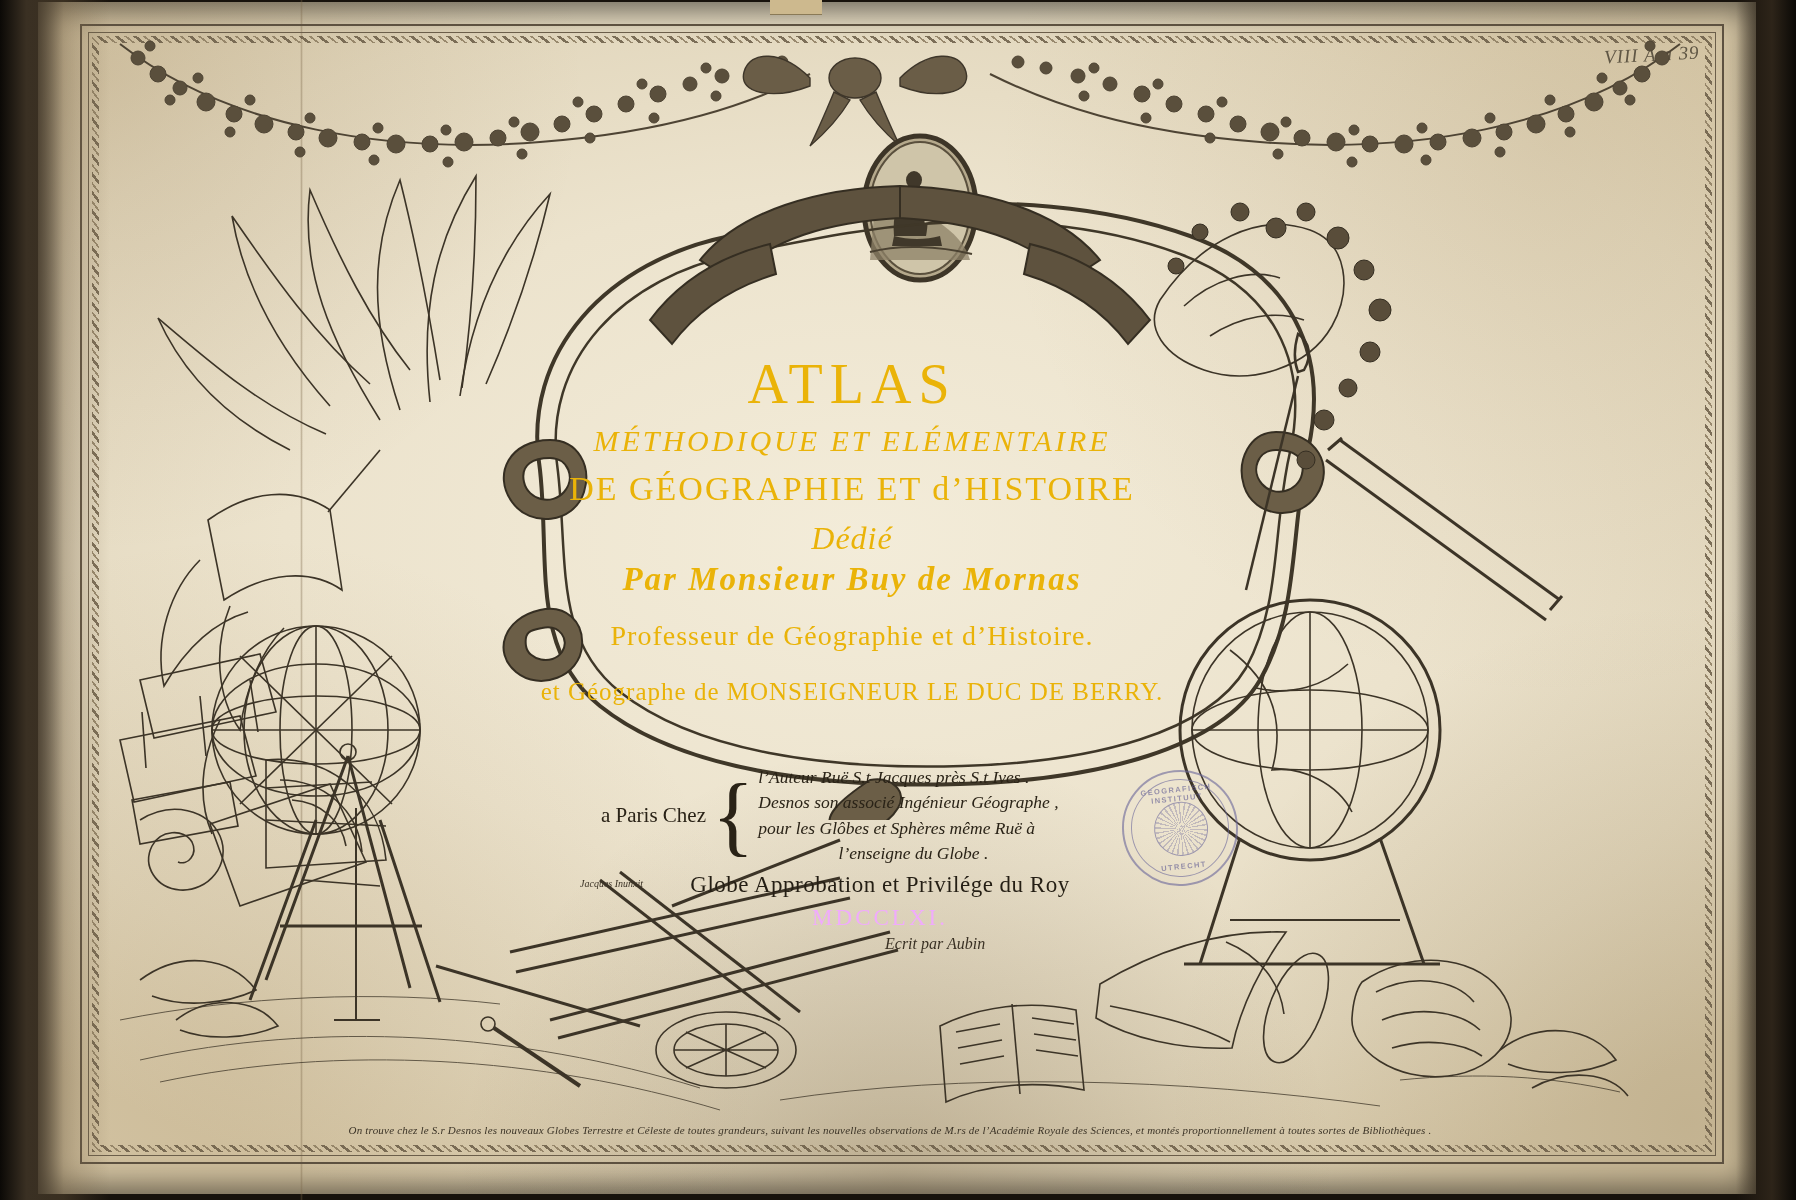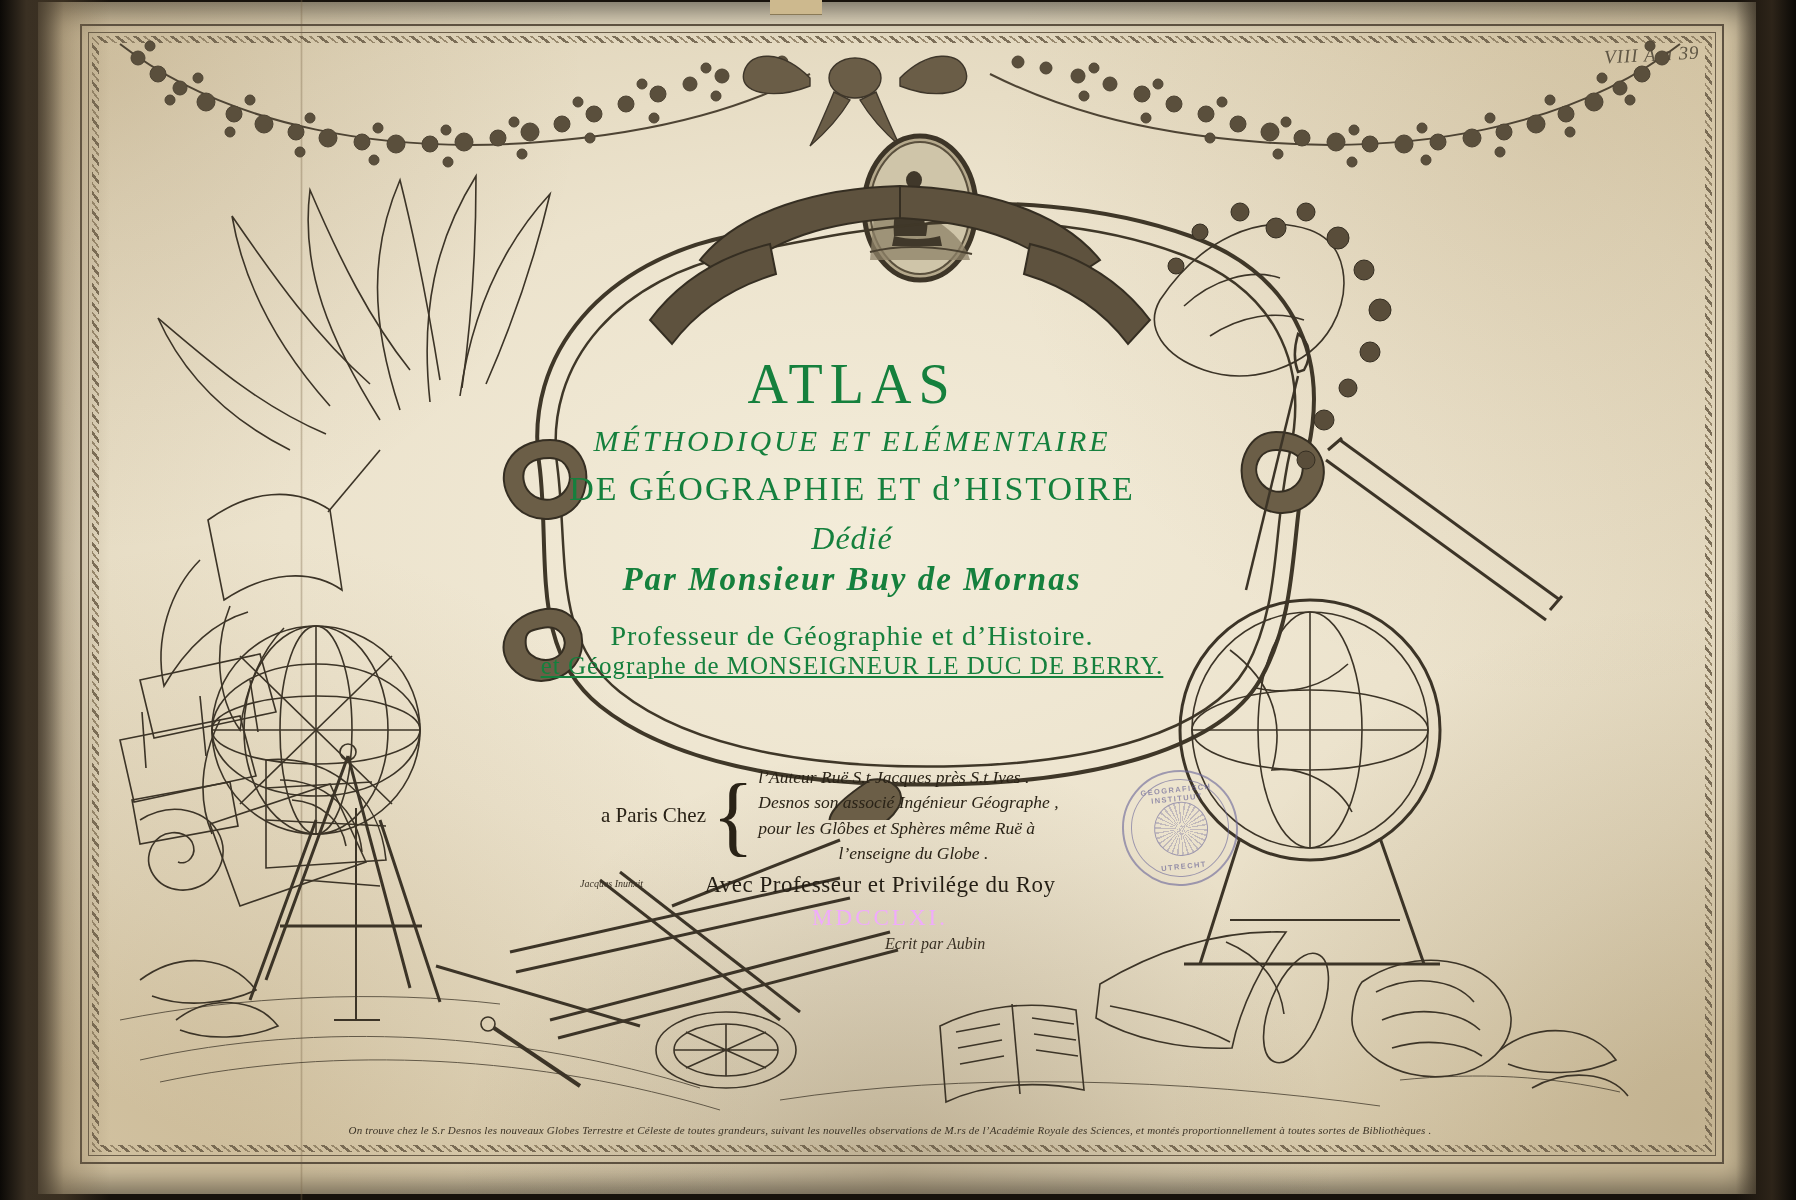--- a/index.html
+++ b/index.html
@@ -110,21 +110,21 @@
     width: 1000px; height: 680px;
     pointer-events: none;
   }
 
   
   .titleblock {
     position: absolute;
     left: 452px; top: 355px;
     width: 800px;
     text-align: center;
-    color: #15803d;
+    color: #eab308;
   }
   .t-atlas {
     font-family: "Liberation Serif", serif;
     font-size: 56px;
     letter-spacing: 7px;
     line-height: 1.05;
   }
   .t-line2 {
     font-family: "Liberation Serif", serif;
     font-style: italic;
@@ -161,23 +161,22 @@
   }
   .t-prof {
     font-family: "Liberation Serif", serif;
     font-size: 28px;
     margin-top: 22px;
     letter-spacing: 1px;
   }
   .t-geo {
     font-family: "Liberation Serif", serif;
     font-size: 25px;
-    margin-top: 0;
+    margin-top: 26px;
     letter-spacing: 1px;
-    text-decoration: underline;
   }
 
   
   .imprint {
     position: absolute;
     left: 566px; top: 765px;
     width: 560px;
     display: flex;
     align-items: center;
     color: #2a2317;
@@ -661,21 +660,21 @@
     <div class="imprint-lines">
       <div>l’Auteur Ruë S.t Jacques près S.t Ives .</div>
       <div>Desnos son associé Ingénieur Géographe ,</div>
       <div>pour les Glôbes et Sphères même Ruë à</div>
       <div>l’enseigne du Globe .</div>
     </div>
   </div>
 
   <div class="engraver-left">Jacques
 Inunxit</div>
-  <div class="approb">Avec Professeur et Privilége du Roy</div>
+  <div class="approb">Globe Approbation et Privilége du Roy</div>
   <div class="year">MDCCLXI.</div>
   <div class="engraver-right">Ecrit par Aubin</div>
 
   <div class="stamp">
     <div class="ring2"></div>
     <div class="sun"></div>
     <div class="arc-top">GEOGRAFISCH INSTITUUT</div>
     <div class="arc-bot">UTRECHT</div>
   </div>
 

